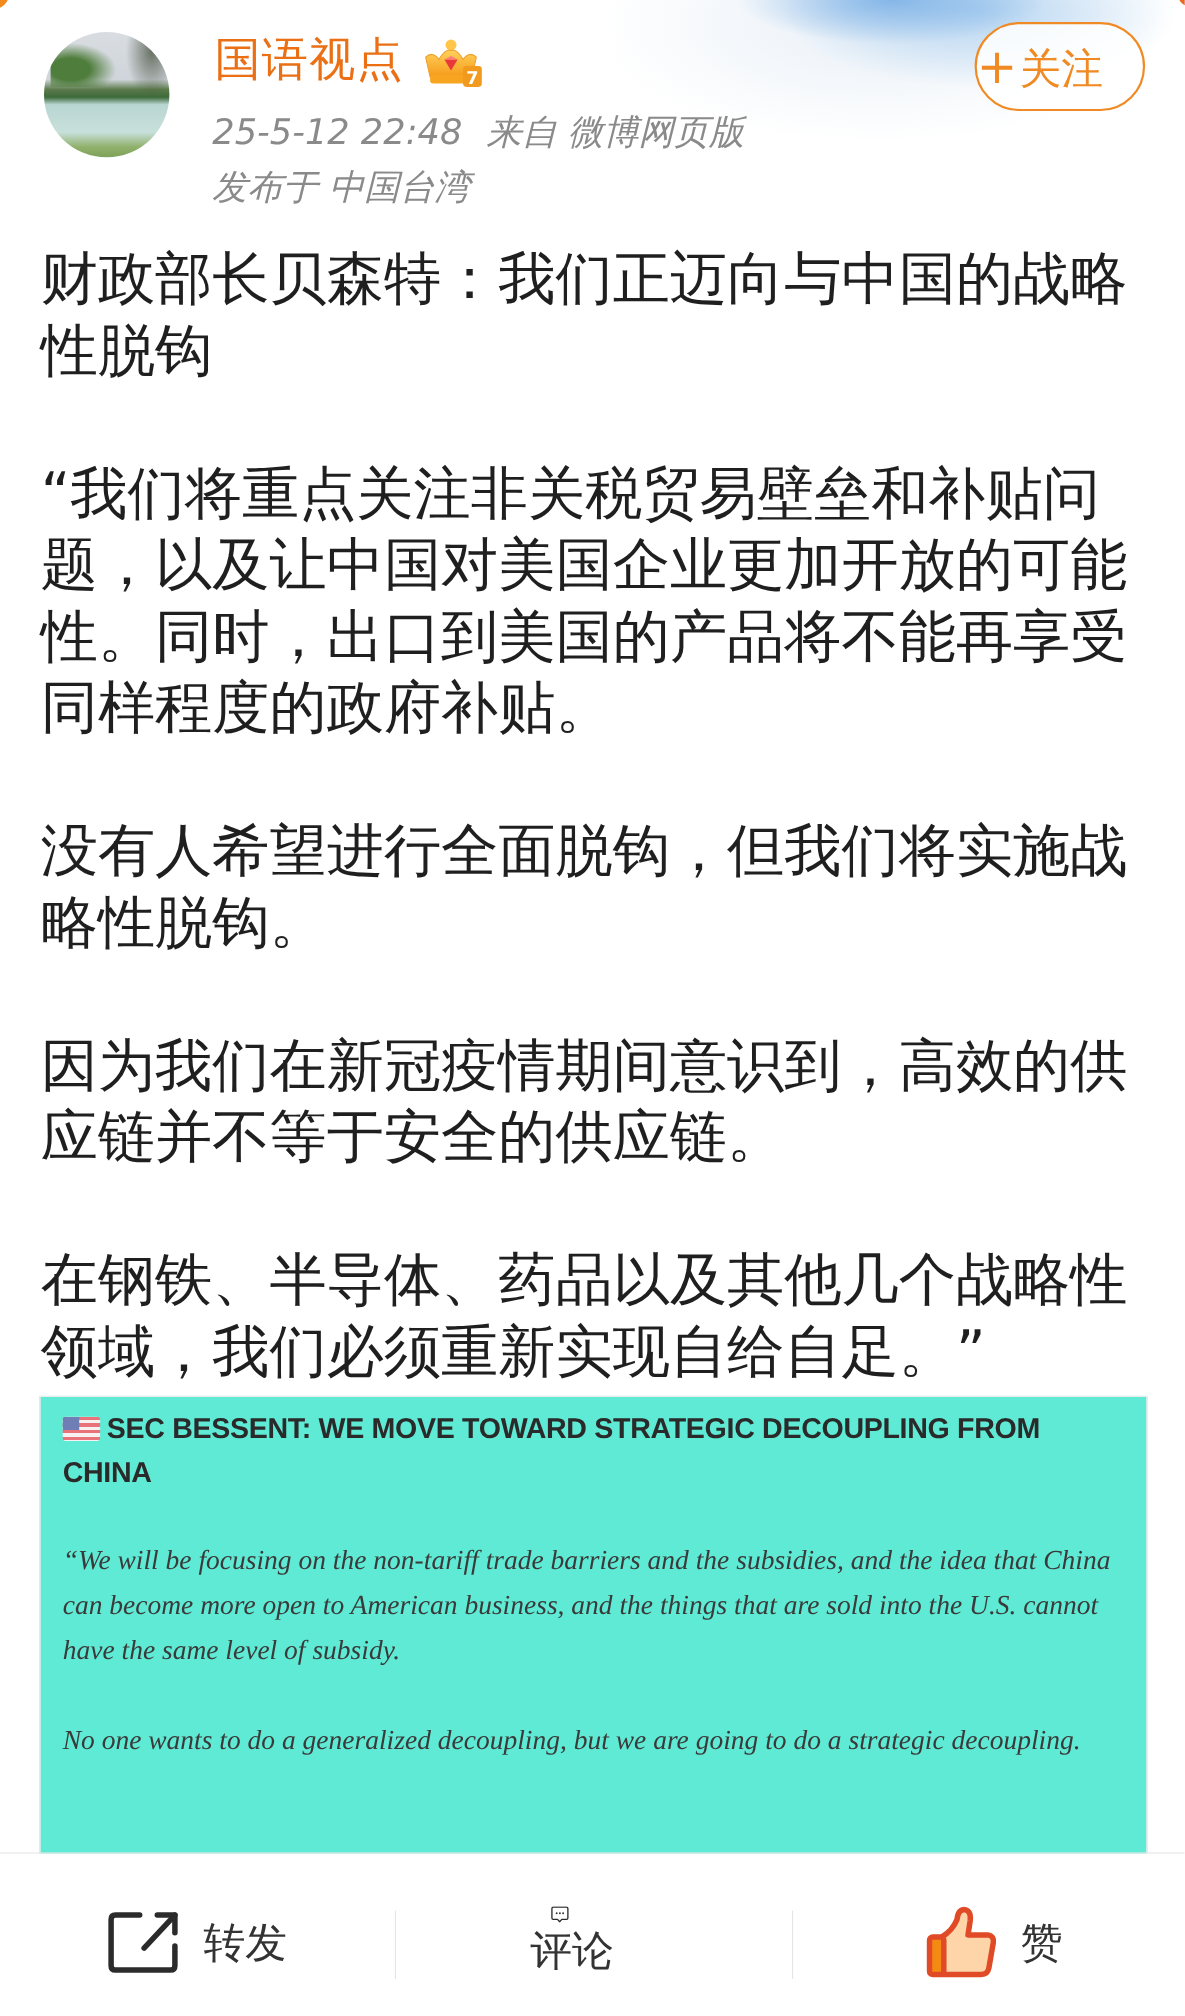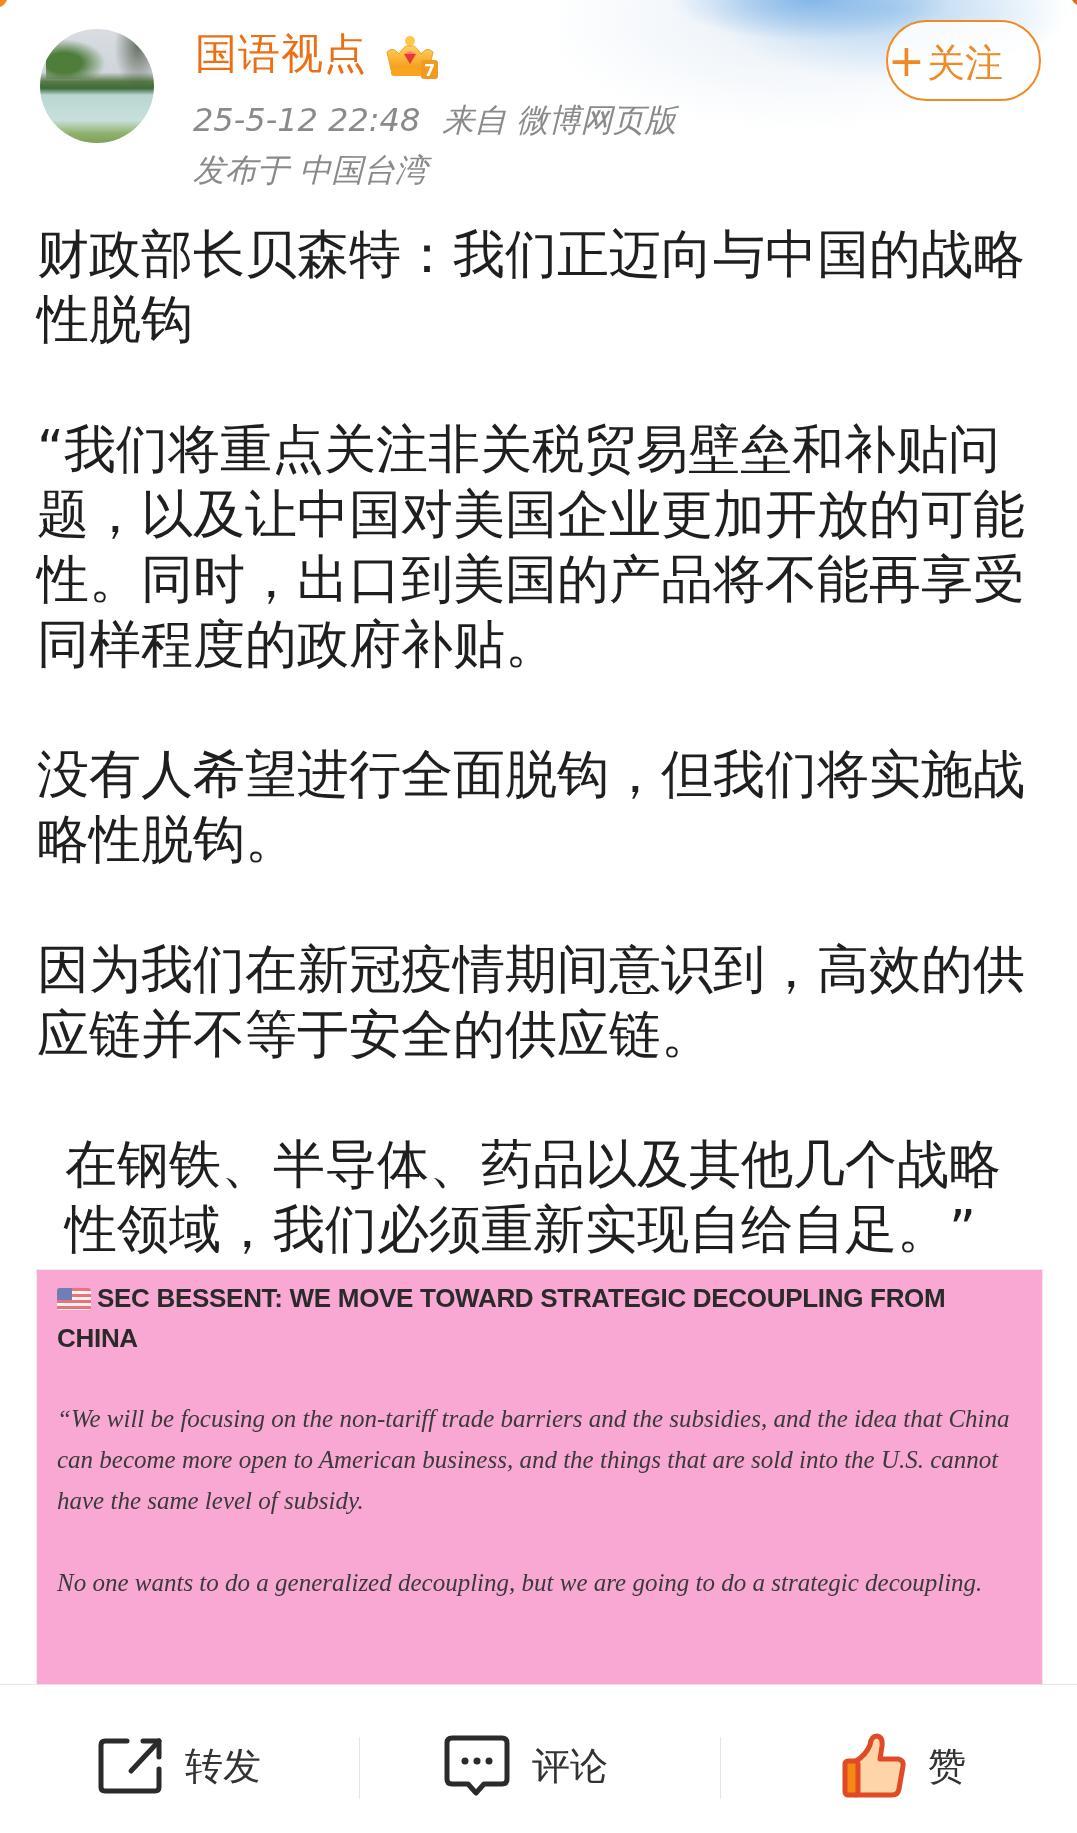--- a/index.html
+++ b/index.html
@@ -52,25 +52,25 @@
     border: 2px solid #f08a24; border-radius: 42px; box-sizing: border-box;
     background: rgba(255,255,255,0.85);
     color: #f08a24; font-size: 38px; line-height: 77px; text-align: left; cursor: pointer;
   }
   .follow .plus { font-size: 44px; margin-right: 2px; }
   .body-text {
     position: absolute; left: 37px; top: 222px; width: 1010px;
     font-size: 52px; line-height: 65px; color: #1f1f1f;
   }
   .body-text p { margin: 0 0 65px 0; }
-  .body-text p:last-child { margin-bottom: 0; margin-left: 28px; }
+  .body-text p:last-child { margin-bottom: 0; }
   .card {
     position: absolute; left: 36px; top: 1269px; width: 1007px; height: 416px;
     border: 1px solid #ececec; border-bottom: none; box-sizing: border-box;
-    background: #f9a8d4; overflow: hidden;
+    background: #5eead4; overflow: hidden;
   }
   .card-head {
     position: absolute; left: 20px; top: 8px; width: 930px;
     font-family: "Liberation Sans", "DejaVu Sans", sans-serif;
     font-weight: bold; font-size: 26px; line-height: 40px; color: #2a2a2a;
     letter-spacing: -0.3px;
   }
   .flag {
     display: inline-block; width: 34px; height: 22px; vertical-align: -3px; margin-right: 6px;
     border-radius: 3px; overflow: hidden; position: relative;
@@ -87,21 +87,21 @@
     position: absolute; left: 0; top: 1684px; width: 1077px; height: 1px; background: #e6e6e6;
   }
   .actions {
     position: absolute; left: 0; top: 1685px; width: 946px; height: 148px;
   }
   .action {
     position: absolute; top: 48px; height: 66px; display: flex; align-items: center; cursor: pointer;
   }
   .action .lbl { font-size: 38px; color: #333; margin-left: 22px; }
   .a-repost { left: 97px; }
-  .a-comment { left: 444px; }
+  .a-comment { left: 460px; flex-direction: column; }
   .a-like { left: 842px; }
   .a-like .lbl { margin-left: 22px; }
   .divider { position: absolute; top: 52px; width: 1px; height: 62px; background: #e4e4e4; }
 </style>
 </head>
 <body>
 
 <div class="sky"></div>
 <div class="corner-tl"></div>
 <div class="corner-tr"></div>

